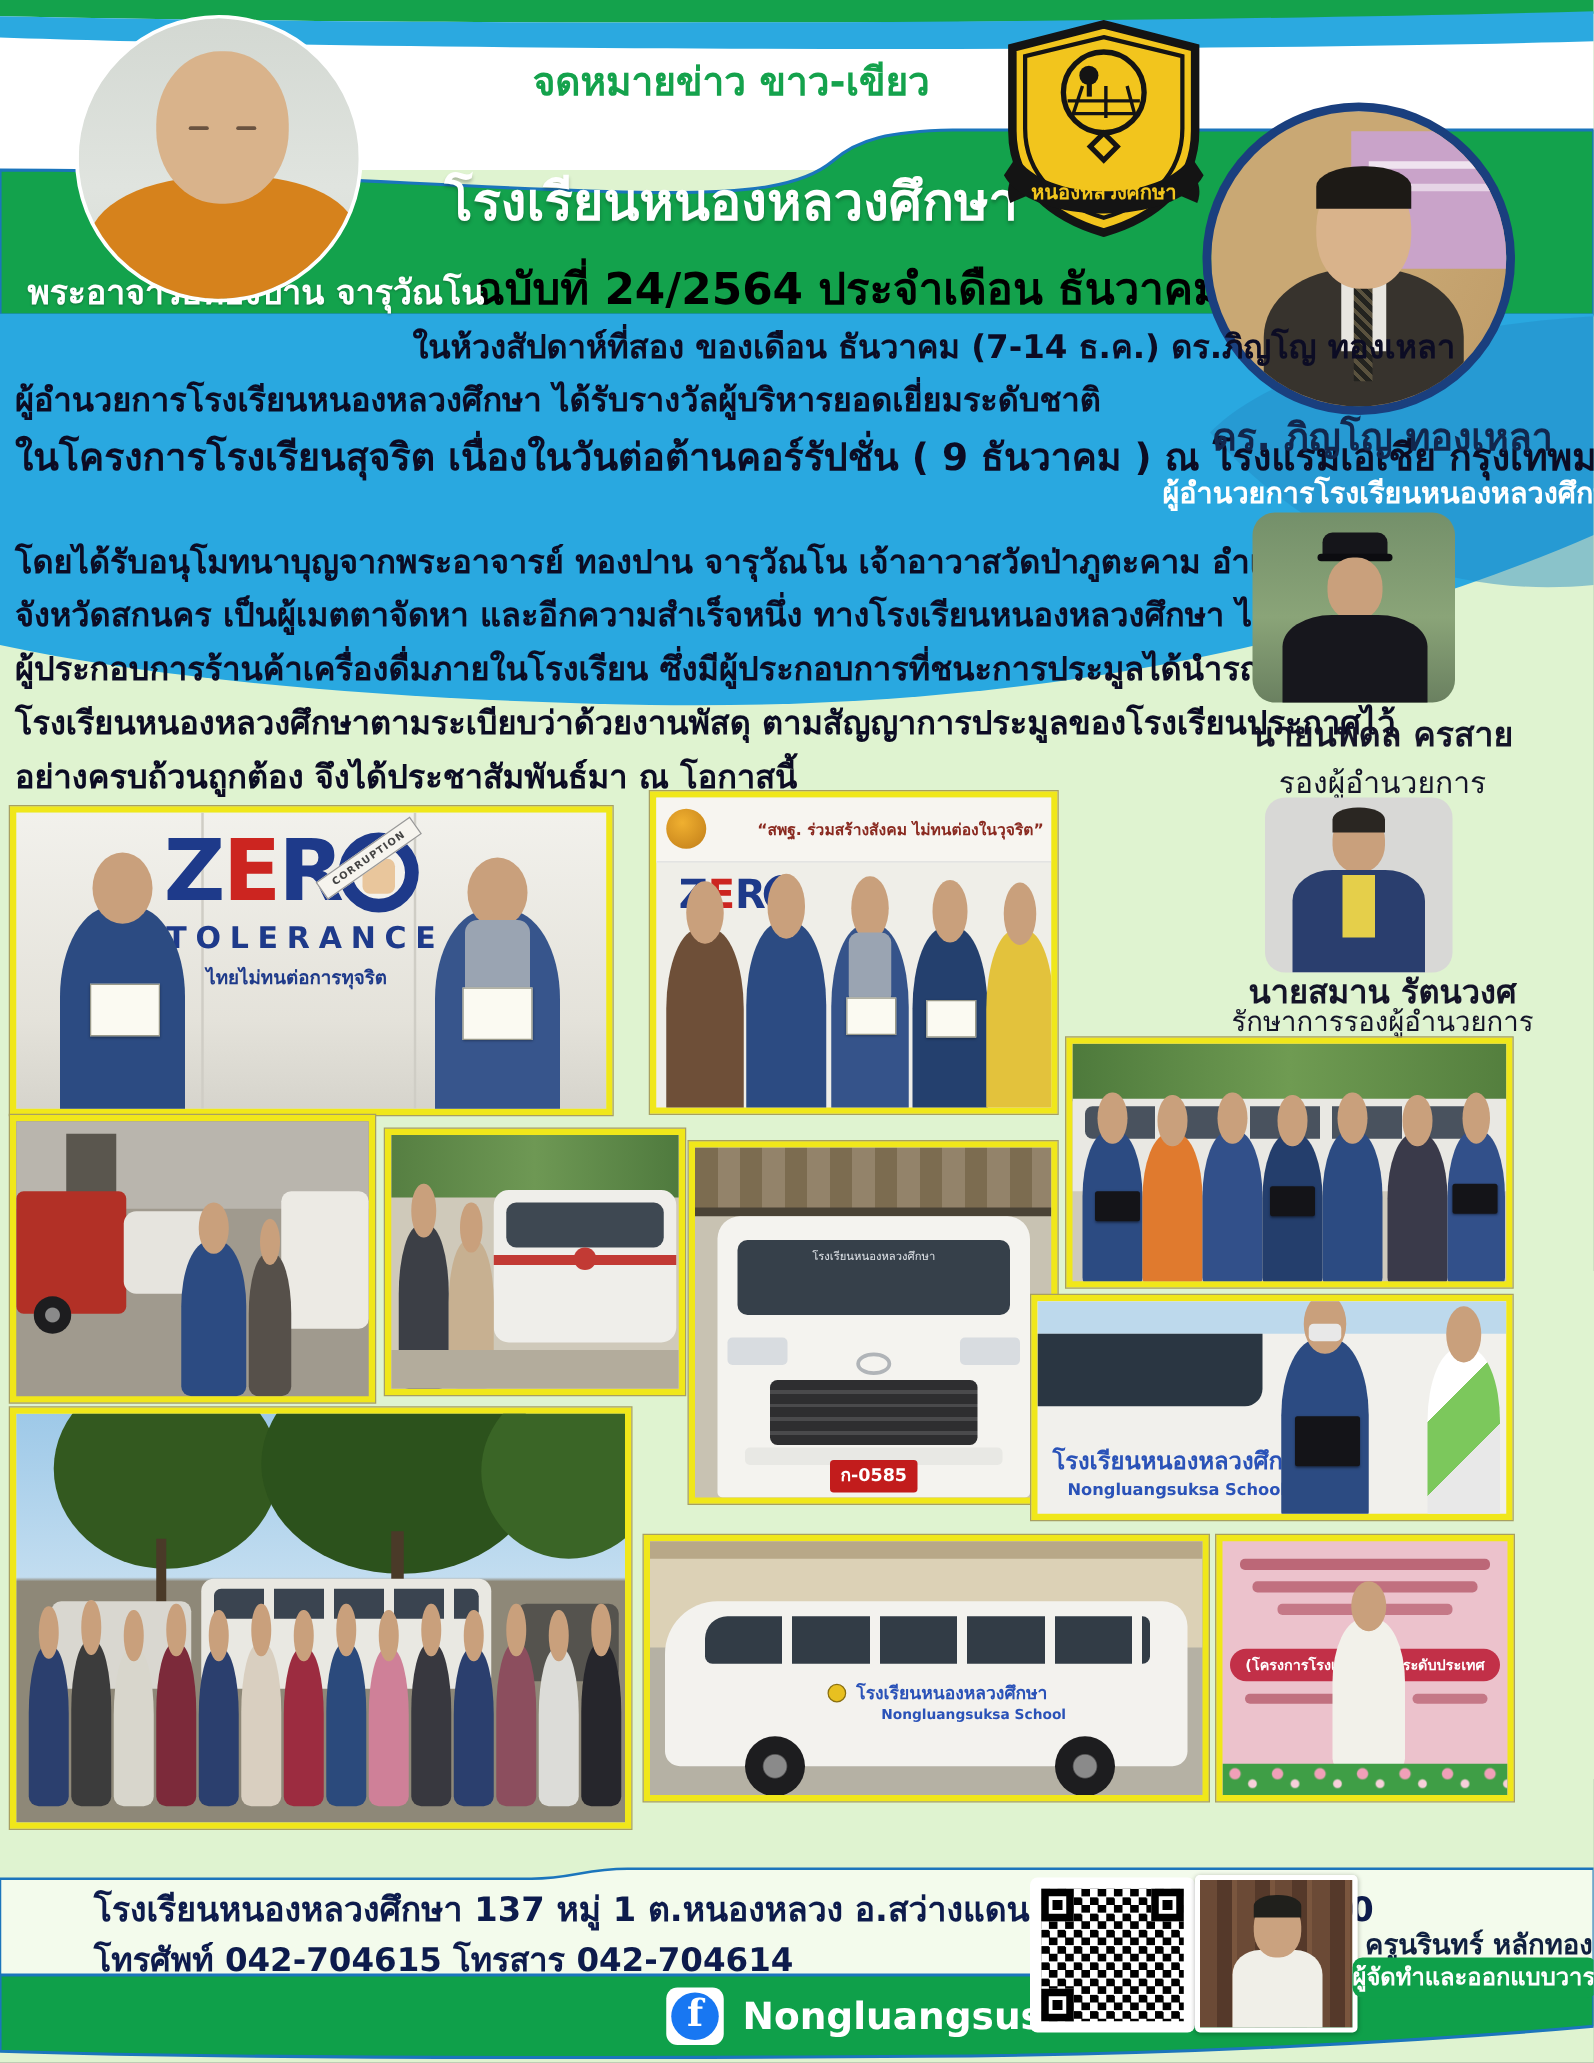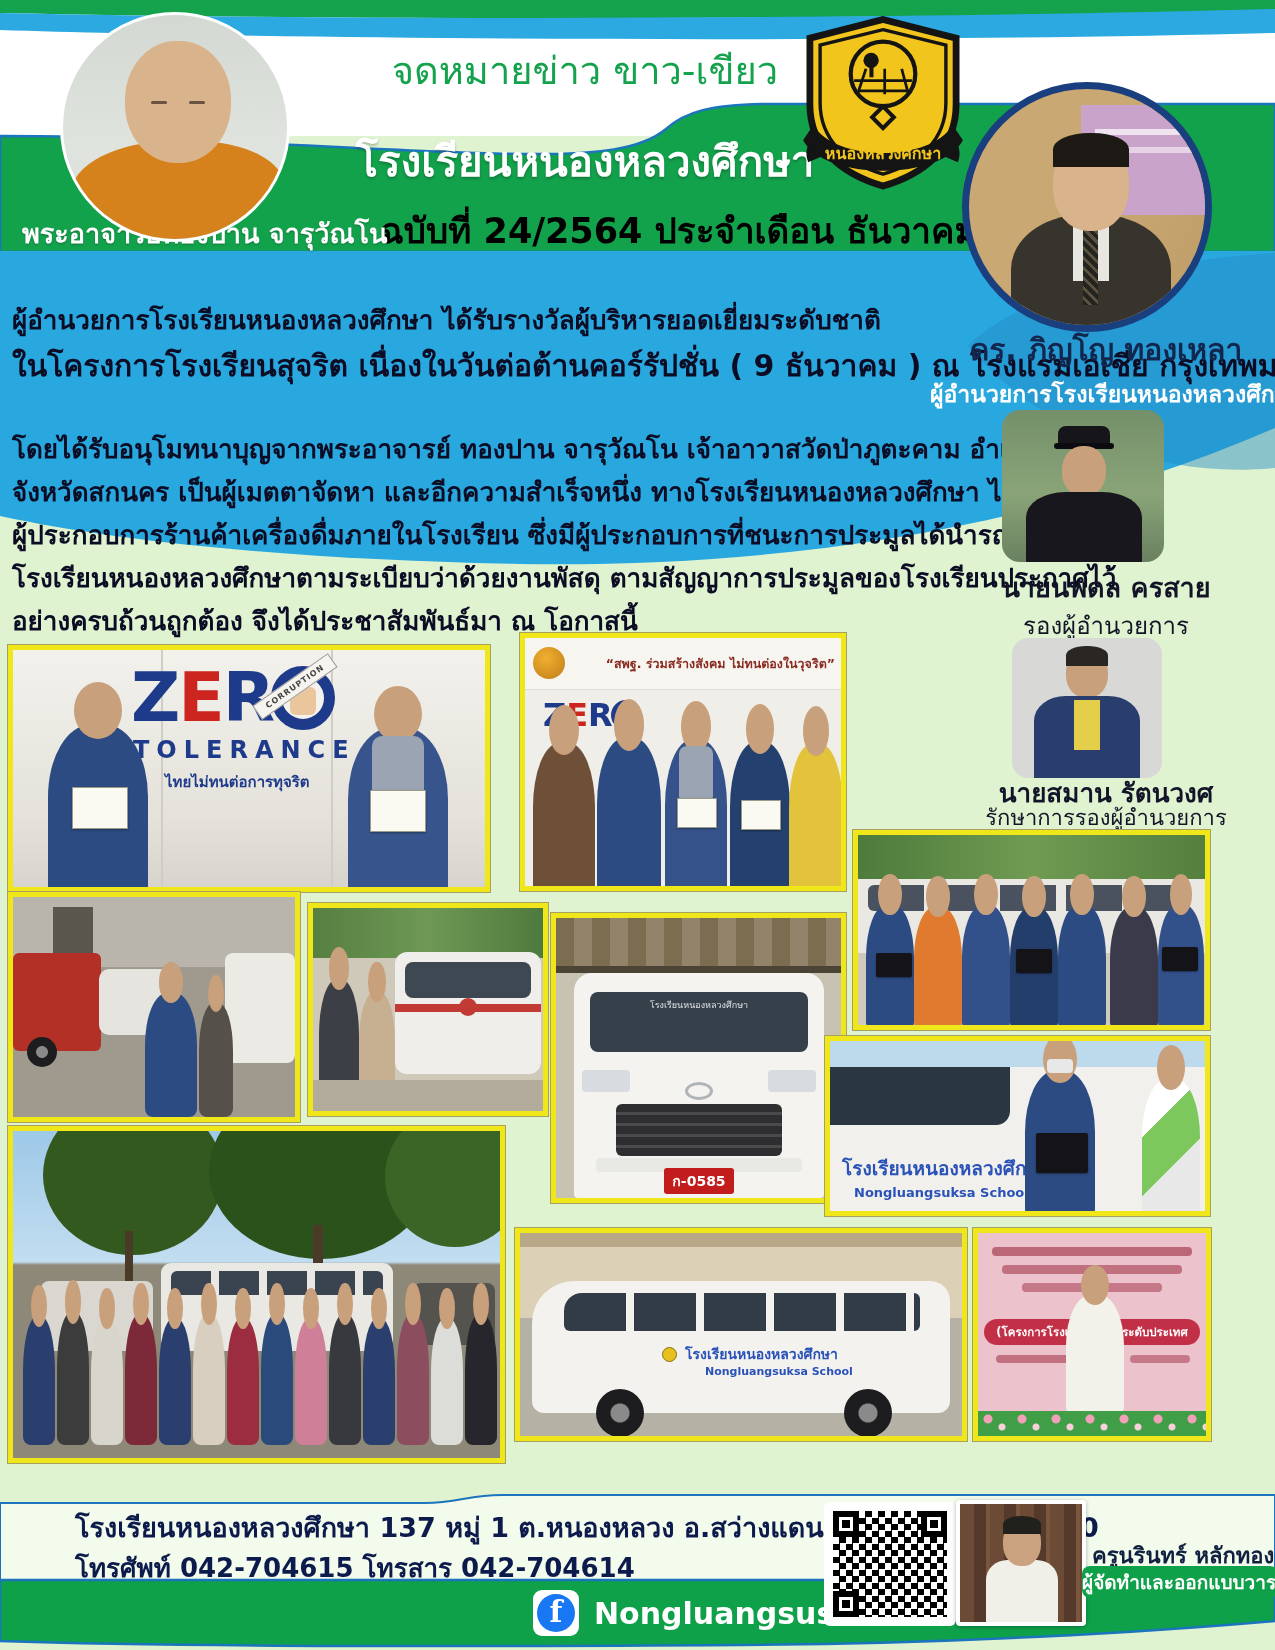--- a/index.html
+++ b/index.html
@@ -33,21 +33,21 @@
     <rect width="1275" height="136" fill="#ffffff"></rect>
     <path d="M0,0 H1275 V11 C900,19 380,21 0,13 Z" fill="#14a24c"></path>
     <path d="M0,13 C380,21 900,19 1275,9 V33 C900,43 300,40 0,30 Z" fill="#2ba9e0"></path>
     <path d="M0,136 C200,136 380,152 520,154 C600,155 642,149 666,129 C686,111 712,105 762,104 H1275 V252 H0 Z" fill="#13a24c" stroke="#1b75bc" stroke-width="2.5"></path>
     <path d="M0,251 H1275 V428 C1040,530 780,568 520,564 C300,560 120,542 0,516 Z" fill="#29a8e0"></path>
     <path d="M1275,251 V468 C1150,480 1042,430 968,346 C1012,300 1130,262 1275,253 Z" fill="#2389c4" opacity="0.45"></path>
     <path d="M0,1503 H425 C458,1503 468,1495 502,1495 H1275 V1581 H0 Z" fill="#f3fbec" stroke="#1b75bc" stroke-width="2"></path>
     <path d="M0,1580 H1275 V1621 C1150,1632 950,1644 740,1645 C420,1647 150,1646 0,1641 Z" fill="#0fa04a" stroke="#1b75bc" stroke-width="2.5"></path>
   </svg>
 
-  <div class="t" style="left:320px;top:40px;width:530px;text-align:center;font-size:38px;font-weight:400;color:#14a24c">จดหมายข่าว ขาว-เขียว</div>
+  <div class="t" style="left:320px;top:40px;width:530px;text-align:center;font-size:31px;font-weight:700;color:#14a24c">จดหมายข่าว ขาว-เขียว</div>
   <div class="t" style="left:320px;top:128px;width:530px;text-align:center;font-size:42px;font-weight:800;color:#ffffff;text-shadow:0 2px 3px rgba(0,0,0,.25)">โรงเรียนหนองหลวงศึกษา</div>
   <div class="t" style="left:380px;top:203px;width:460px;text-align:center;font-size:35px;font-weight:700;color:#000000">ฉบับที่ 24/2564 ประจำเดือน ธันวาคม</div>
   <div class="t" style="left:22px;top:212px;font-size:27px;font-weight:800;color:#ffffff;text-shadow:0 1px 2px rgba(0,0,0,.3)">พระอาจารย์ทองปาน  จารุวัณโน</div>
 
   <div class="circ" style="left:60px;top:12px;width:230px;height:230px;border:3px solid #fff;background:linear-gradient(180deg,#d3d8d2,#e0e4df 60%,#d8dcd6)">
     <div class="abs" style="left:8px;top:126px;width:214px;height:110px;background:#d6821c;border-radius:48% 42% 0 0"></div>
     <div class="abs" style="left:62px;top:26px;width:106px;height:122px;background:#d9b38b;border-radius:48%"></div>
     <div class="abs" style="left:88px;top:86px;width:16px;height:3px;background:#6a5340;border-radius:2px"></div>
     <div class="abs" style="left:126px;top:86px;width:16px;height:3px;background:#6a5340;border-radius:2px"></div>
   </div>
@@ -70,20 +70,21 @@
     <div class="abs" style="left:112px;top:16px;width:150px;height:110px;background:#c9a3c9"></div>
     <div class="abs" style="left:126px;top:40px;width:110px;height:6px;background:#efe3ef"></div>
     <div class="abs" style="left:126px;top:58px;width:110px;height:6px;background:#e6d4e6"></div>
     <div class="abs" style="left:42px;top:126px;width:160px;height:124px;background:#37332d;border-radius:44% 44% 0 0"></div>
     <div class="abs" style="left:104px;top:132px;width:36px;height:60px;background:#e8e6e0"></div>
     <div class="abs" style="left:114px;top:134px;width:15px;height:82px;background:repeating-linear-gradient(45deg,#23231f 0 4px,#5a523e 4px 7px)"></div>
     <div class="abs" style="left:84px;top:50px;width:76px;height:92px;background:#d9b38b;border-radius:46%"></div>
     <div class="abs" style="left:84px;top:44px;width:76px;height:34px;background:#1d1a16;border-radius:48% 48% 0 0"></div>
   </div>
 
+  <div class="t" style="left:330px;top:256px;font-size:26px;font-weight:600;color:#0c0c24">ในห้วงสัปดาห์ที่สอง ของเดือน ธันวาคม  (7-14 ธ.ค.) ดร.ภิญโญ ทองเหลา</div>
   <div class="t" style="left:12px;top:299px;font-size:26px;font-weight:600;color:#0c0c24">ผู้อำนวยการโรงเรียนหนองหลวงศึกษา ได้รับรางวัลผู้บริหารยอดเยี่ยมระดับชาติ</div>
   <div class="t" style="left:12px;top:342px;font-size:30px;font-weight:600;color:#0c0c24">ในโครงการโรงเรียนสุจริต เนื่องในวันต่อต้านคอร์รัปชั่น ( 9 ธันวาคม ) ณ โรงแรมเอเชีย กรุงเทพมหานคร</div>
   <div class="t" style="left:12px;top:428px;font-size:26px;font-weight:600;color:#0c0c24">โดยได้รับอนุโมทนาบุญจากพระอาจารย์ ทองปาน จารุวัณโน เจ้าอาวาสวัดป่าภูตะคาม อำเภอส่องดาว</div>
   <div class="t" style="left:12px;top:471px;font-size:26px;font-weight:600;color:#0c0c24">จังหวัดสกนคร เป็นผู้เมตตาจัดหา และอีกความสำเร็จหนึ่ง ทางโรงเรียนหนองหลวงศึกษา ได้เปิดประมูล</div>
   <div class="t" style="left:12px;top:514px;font-size:26px;font-weight:600;color:#0c0c24">ผู้ประกอบการร้านค้าเครื่องดื่มภายในโรงเรียน  ซึ่งมีผู้ประกอบการที่ชนะการประมูลได้นำรถตู้มามอบให้</div>
   <div class="t" style="left:12px;top:557px;font-size:26px;font-weight:600;color:#0c0c24">โรงเรียนหนองหลวงศึกษาตามระเบียบว่าด้วยงานพัสดุ ตามสัญญาการประมูลของโรงเรียนประกาศไว้</div>
   <div class="t" style="left:12px;top:600px;font-size:26px;font-weight:600;color:#0c0c24">
     <span>อย่างครบถ้วนถูกต้อง จึงได้ประชาสัมพันธ์มา ณ </span><span style="font-weight:800">โอกาสนี้</span>
   </div>
 

